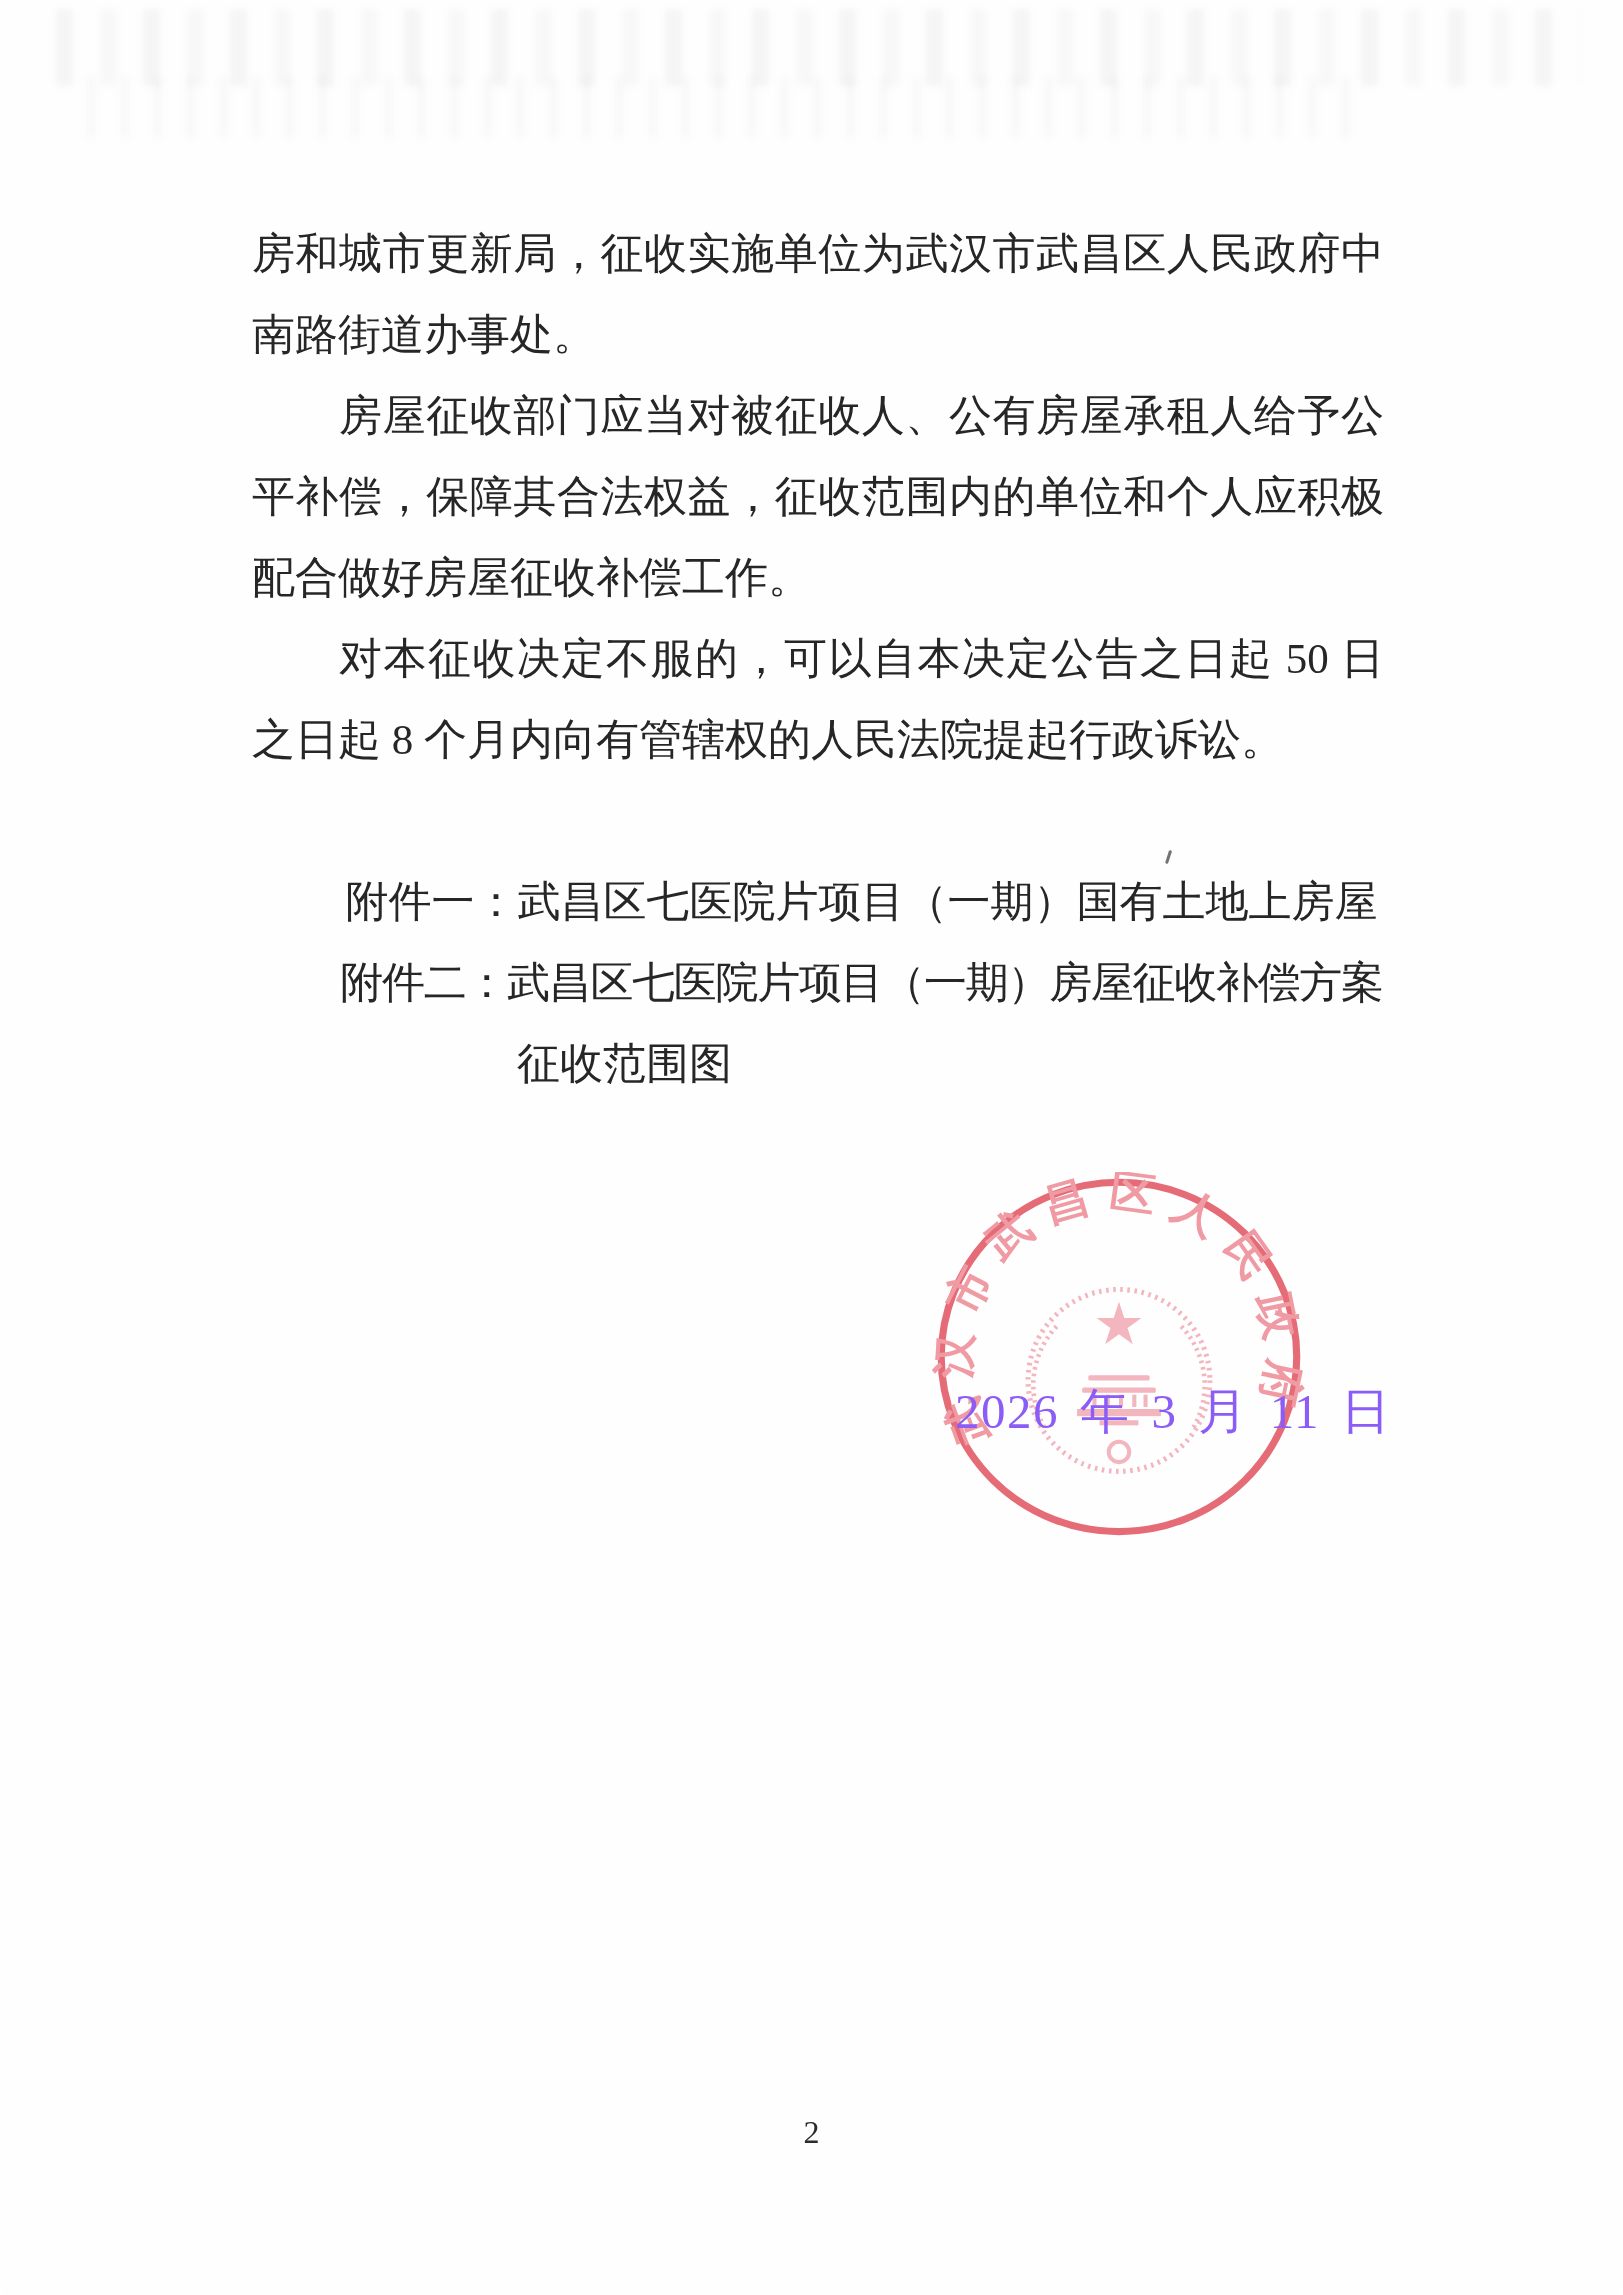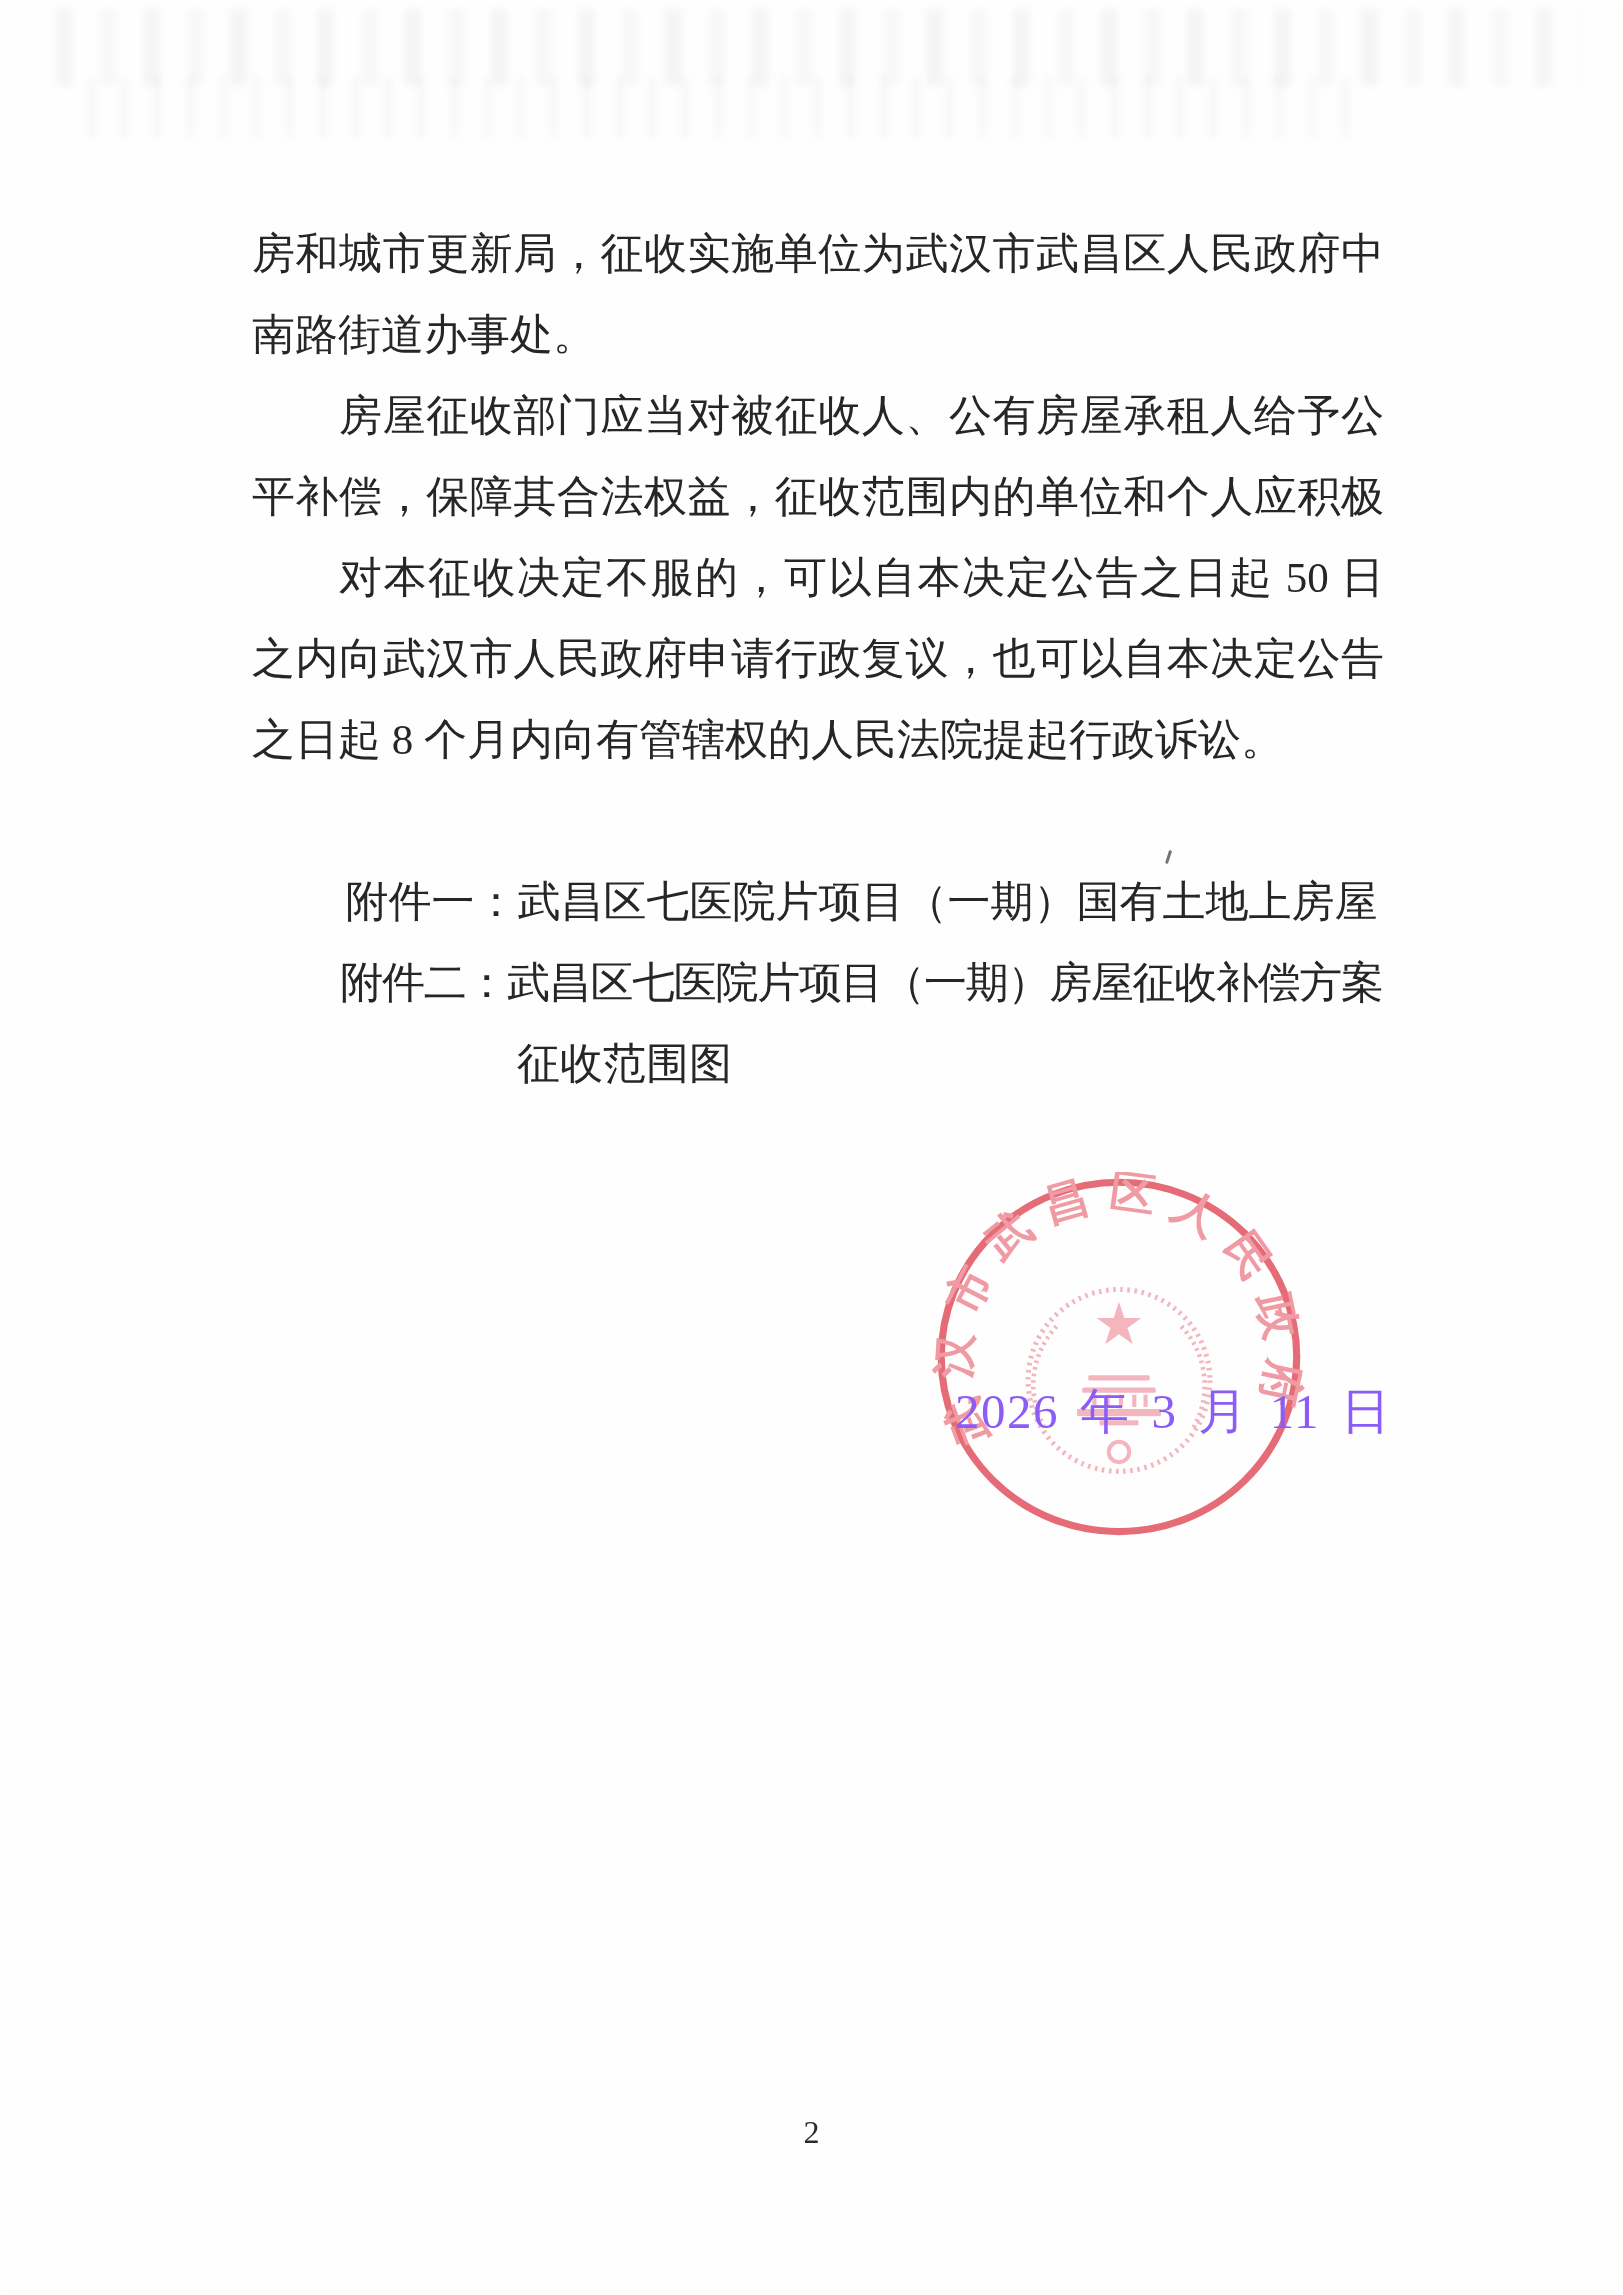--- a/index.html
+++ b/index.html
@@ -97,22 +97,22 @@
 <div class="page">
 
   <div class="bleed1"></div>
   <div class="bleed2"></div>
 
   <div class="flow">
     <div class="line j">房和城市更新局，征收实施单位为武汉市武昌区人民政府中</div>
     <div class="line">南路街道办事处。</div>
     <div class="line j ind2">房屋征收部门应当对被征收人、公有房屋承租人给予公</div>
     <div class="line j">平补偿，保障其合法权益，征收范围内的单位和个人应积极</div>
+    <div class="line">配合做好房屋征收补偿工作。</div>
     <div class="line j ind2">对本征收决定不服的，可以自本决定公告之日起 50 日</div>
-    <div class="line j">之内向武汉市人民政府申请行政复议，也可以自本决定公告</div>
     <div class="line">之日起 8 个月内向有管辖权的人民法院提起行政诉讼。</div>
     <div class="line blank"></div>
     <div class="line ind2">附件一：武昌区七医院片项目（一期）国有土地上房屋</div>
     <div class="line ind2 tight">附件二：武昌区七医院片项目（一期）房屋征收补偿方案</div>
     <div class="line ind6">征收范围图</div>
   </div>
 
   <svg class="seal" viewBox="0 0 740 740" aria-hidden="true">
     <defs>
       <path id="sealArc" d="M 120 517 A 292 292 0 1 1 616 517" fill="none"></path>

